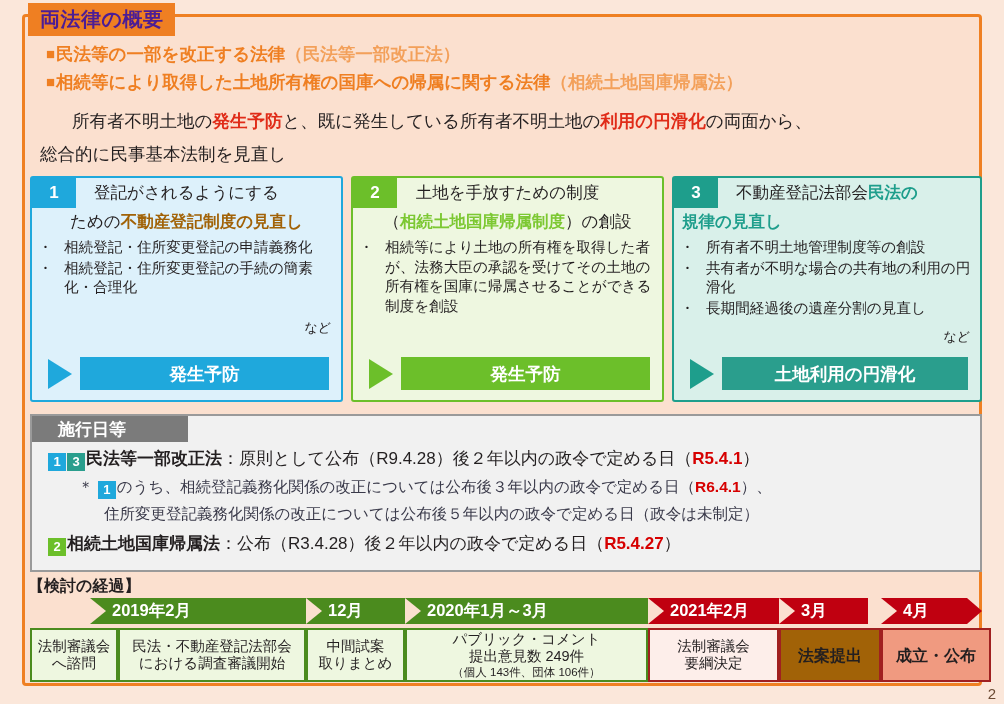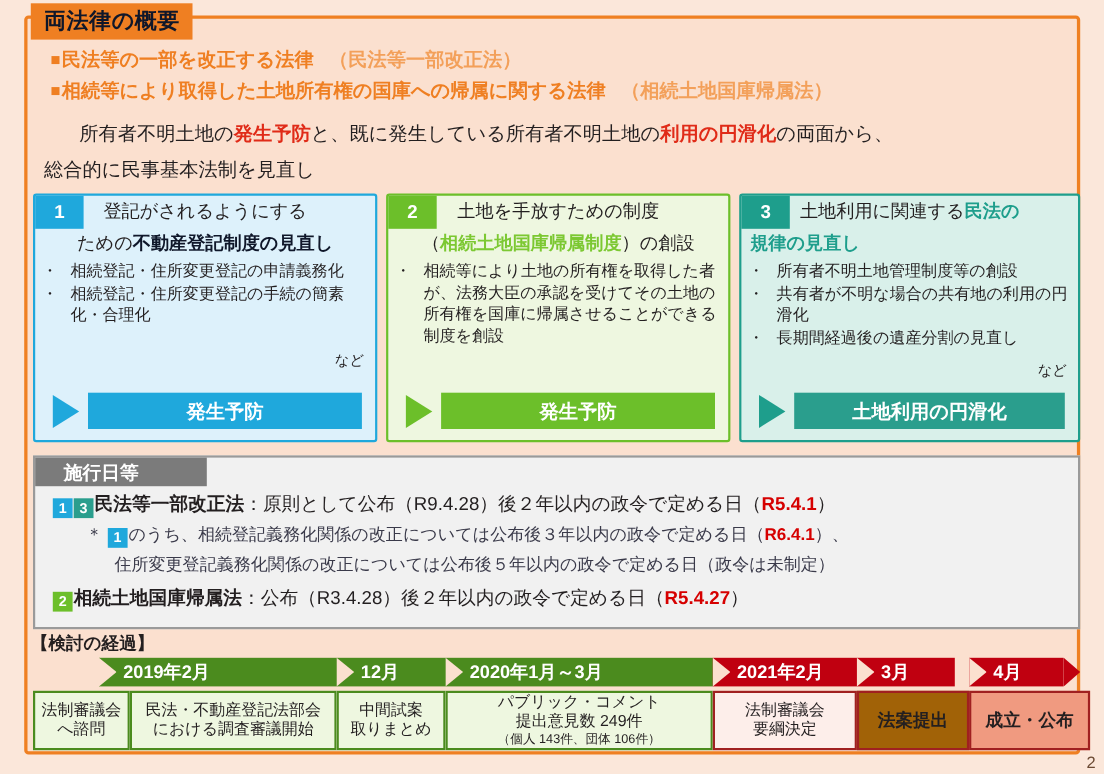--- a/index.html
+++ b/index.html
@@ -17,34 +17,34 @@
   
   #outer-frame{
     position:absolute;left:22px;top:14px;width:960px;height:672px;
     border:3px solid #ef8022;border-radius:4px;
     background:#fbe0cf;
     box-sizing:border-box;
   }
   
   #title-tab{
     position:absolute;left:28px;top:3px;
-    background:#ef7f22;color:#0f172a;
+    background:#ef7f22;color:#4c1d95;
     font-size:20px;font-weight:bold;line-height:1;
     padding:6px 12px 7px 12px;
     letter-spacing:.5px;
     z-index:5;
   }
   
   .bullet-line{
     position:absolute;left:46px;
     font-size:17.5px;font-weight:bold;color:#ef7f22;
     white-space:nowrap;line-height:1;
   }
   .bullet-line .sq{font-size:15px;vertical-align:1px;margin-right:1px;}
-  .bullet-line .paren{font-weight:bold;color:#f3a05a;margin-left:14px;}
+  .bullet-line .paren{font-weight:bold;color:#f3a05a;}
   .body-line{
     position:absolute;
     font-size:17.5px;color:#231f20;white-space:nowrap;line-height:1;
   }
   .body-line .red{color:#e02b18;font-weight:bold;}
 
   
   .concept{
     position:absolute;top:176px;height:226px;
     box-sizing:border-box;border-radius:3px;
@@ -87,21 +87,21 @@
   .tag{
     position:absolute;left:48px;top:0;right:12px;height:33px;
     color:#ffffff;font-size:17.5px;font-weight:bold;
     display:flex;align-items:center;justify-content:center;
     white-space:nowrap;
   }
 
   
   #box1{left:30px;width:313px;background:#ddf1fb;border:2px solid #1fa8dc;}
   #box1 .num{background:#1fa8dc;}
-  #box1 .hdr2 b{color:#0f172a;}
+  #box1 .hdr2 b{color:#a16207;}
   #box1 .tri{border-color:transparent transparent transparent #1fa8dc;}
   #box1 .tag{background:#1fa8dc;}
   
   #box2{left:351px;width:313px;background:#eef7e0;border:2px solid #6cbf2a;}
   #box2 .num{background:#6cbf2a;}
   #box2 .hdr2 b{color:#7cc832;}
   #box2 .tri{border-color:transparent transparent transparent #6cbf2a;}
   #box2 .tag{background:#6cbf2a;}
   
   #box3{left:672px;width:310px;background:#d9f0ea;border:2px solid #1e9e8c;}
@@ -224,21 +224,21 @@
       <li><span class="dot">・</span><span style="padding-left:16px;display:inline-block;">相続等により土地の所有権を取得した者が、法務大臣の承認を受けてその土地の所有権を国庫に帰属させることができる制度を創設</span></li>
     </ul>
     <div class="tagrow">
       <div class="tri"></div>
       <div class="tag">発生予防</div>
     </div>
   </div>
 
   <div class="concept" id="box3">
     <div class="hdr">
-      <span>土地利用に関連する</span><b>民法の</b>
+      <span>不動産登記法部会</span><b>民法の</b>
     </div>
     <div class="num">3</div>
     <div class="hdr2 lefted">
       <b>規律の見直し</b>
     </div>
     <ul>
       <li><span class="dot">・</span><span style="padding-left:16px;display:inline-block;">所有者不明土地管理制度等の創設</span></li>
       <li><span class="dot">・</span><span style="padding-left:16px;display:inline-block;">共有者が不明な場合の共有地の利用の円滑化</span></li>
       <li><span class="dot">・</span><span style="padding-left:16px;display:inline-block;">長期間経過後の遺産分割の見直し</span></li>
     </ul>

